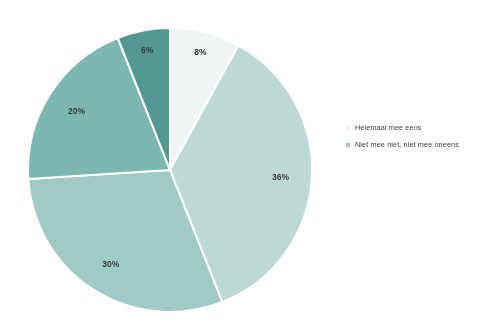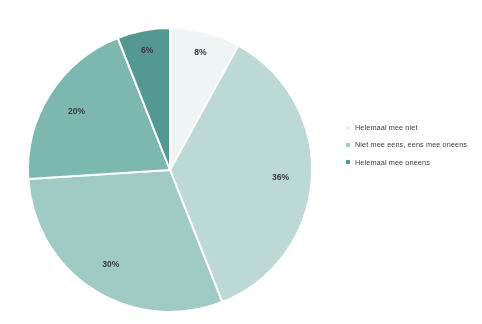--- a/index.html
+++ b/index.html
@@ -81,25 +81,21 @@
           <text x="110.7" y="266.5" text-anchor="middle" class="slice-label">30%</text>
           <text x="76.5" y="113.7" text-anchor="middle" class="slice-label">20%</text>
           <text x="147.1" y="53.0" text-anchor="middle" class="slice-label">6%</text>
         </g>
     </svg>
   </div>
 
   <div class="legend">
     <div class="legend-item">
       <span class="legend-marker" style="background: rgb(238, 245, 244);"></span>
-      <span class="legend-label">Helemaal mee niet</span>
+      <span class="legend-label">Helemaal mee eens</span>
     </div>
     <div class="legend-item">
       <span class="legend-marker" style="background: rgb(159, 203, 196);"></span>
-      <span class="legend-label">Niet mee eens, eens mee oneens</span>
-    </div>
-    <div class="legend-item">
-      <span class="legend-marker" style="background: rgb(83, 153, 145);"></span>
-      <span class="legend-label">Helemaal mee oneens</span>
+      <span class="legend-label">Niet mee niet, niet mee oneens</span>
     </div>
   </div>
 
 </div>
 
 </body></html>

